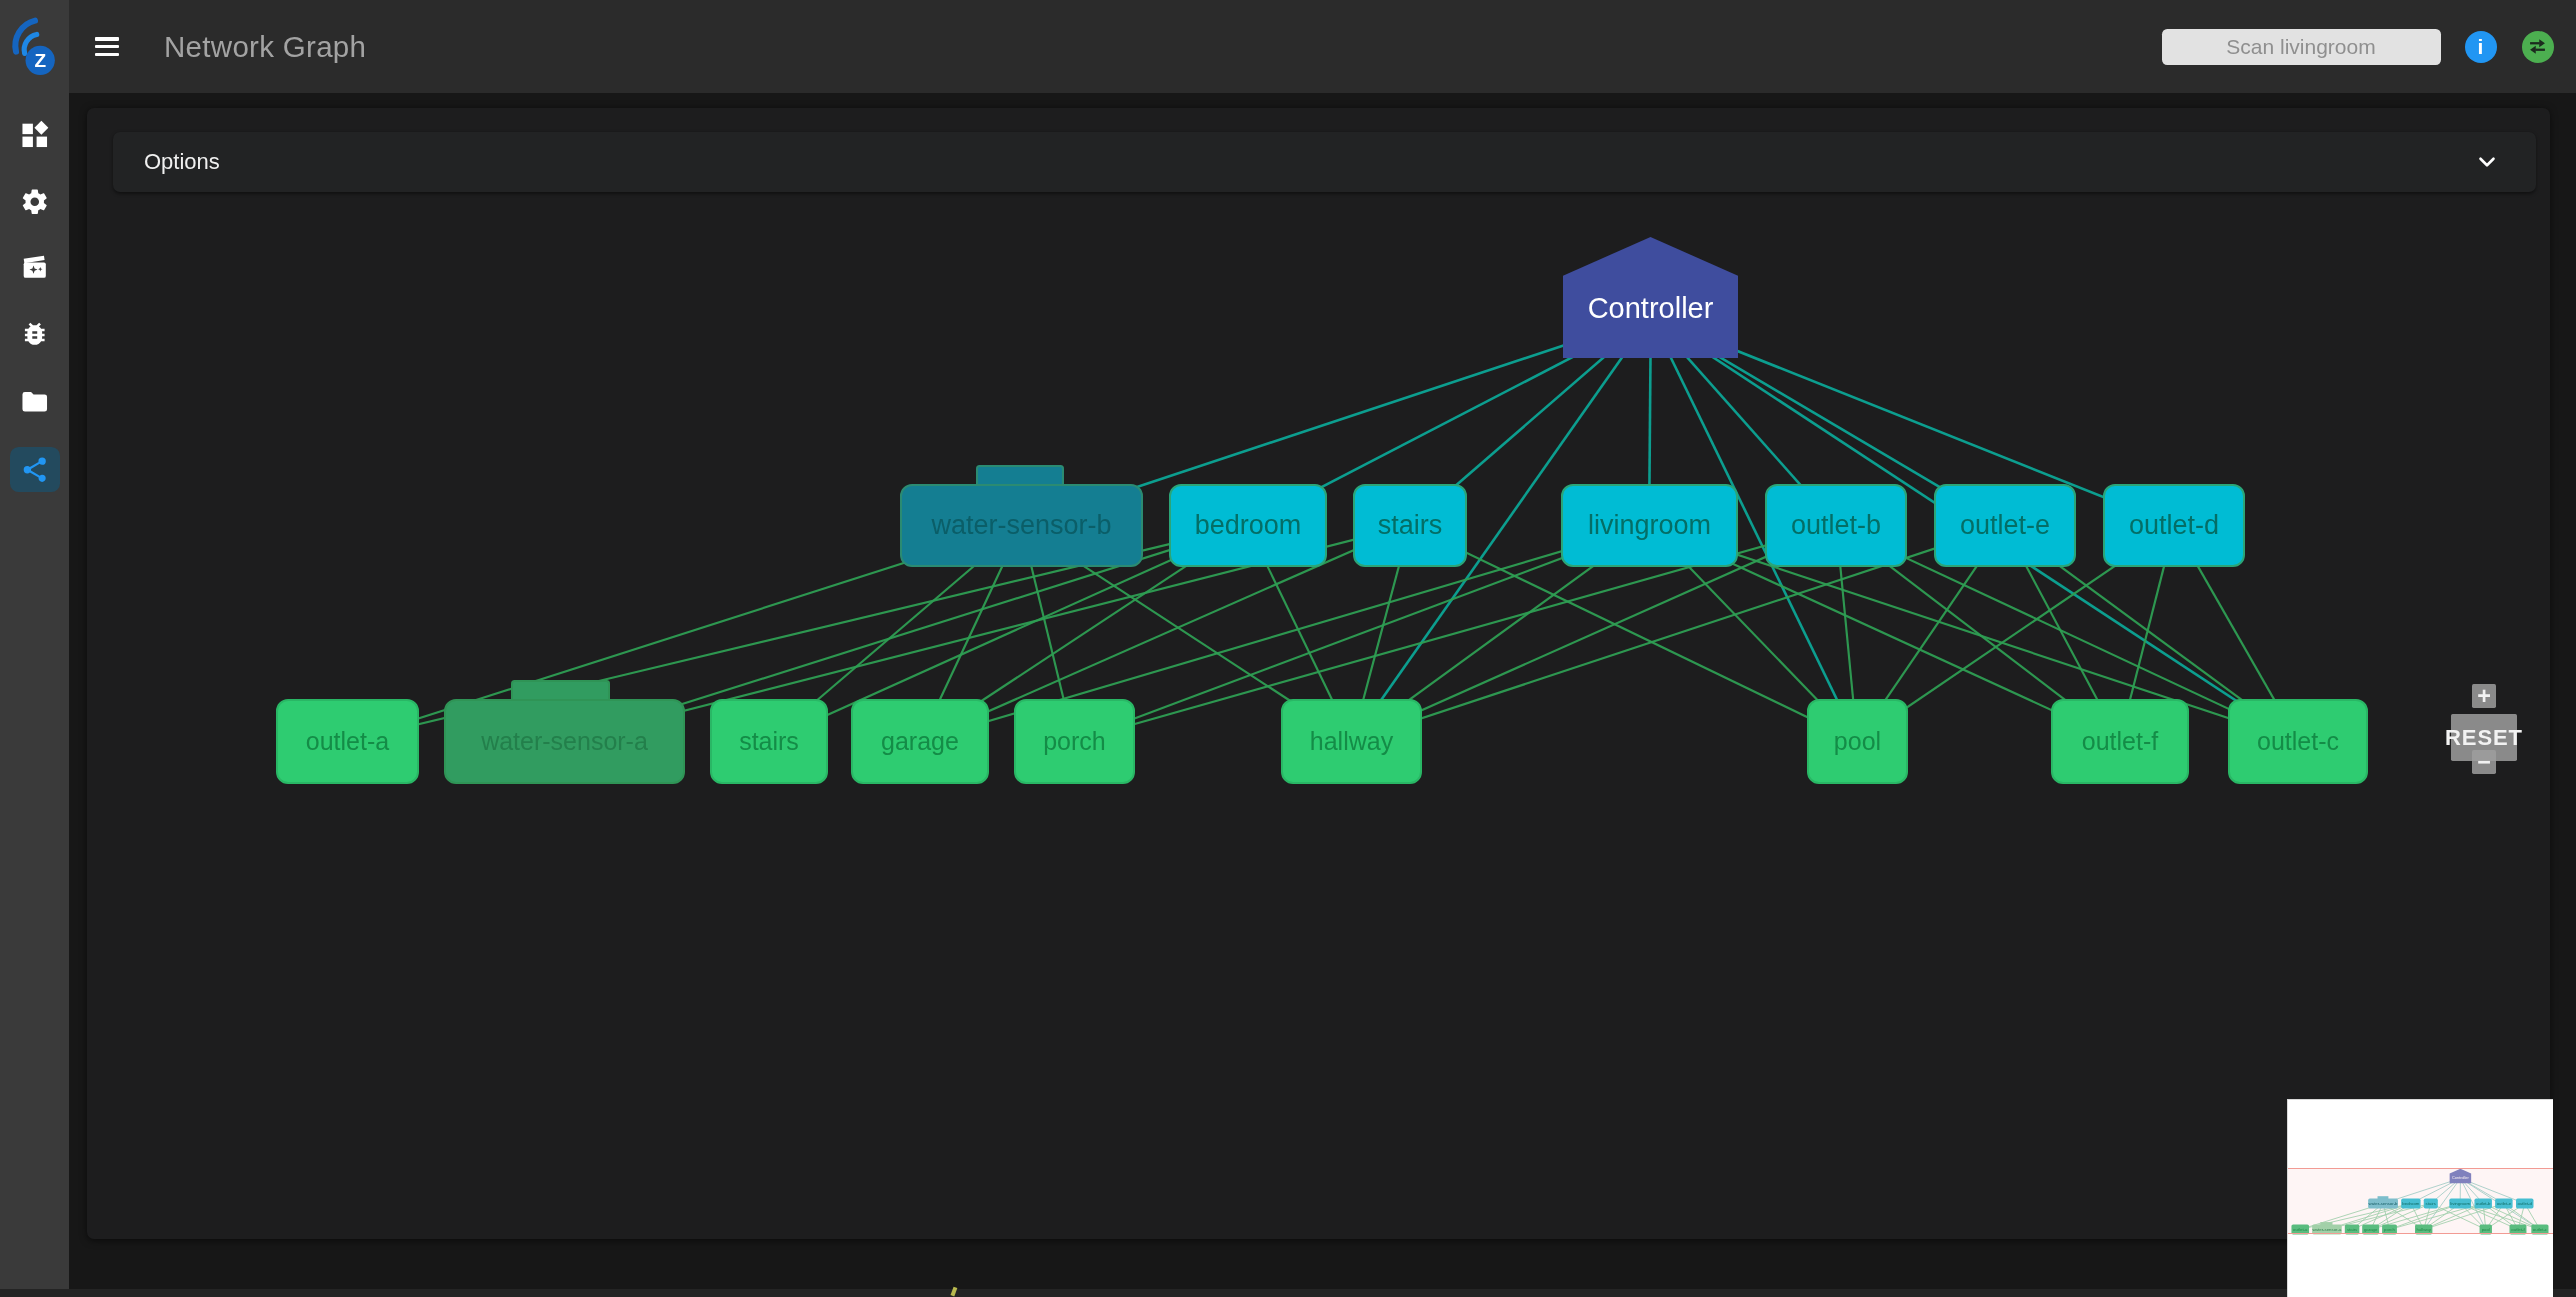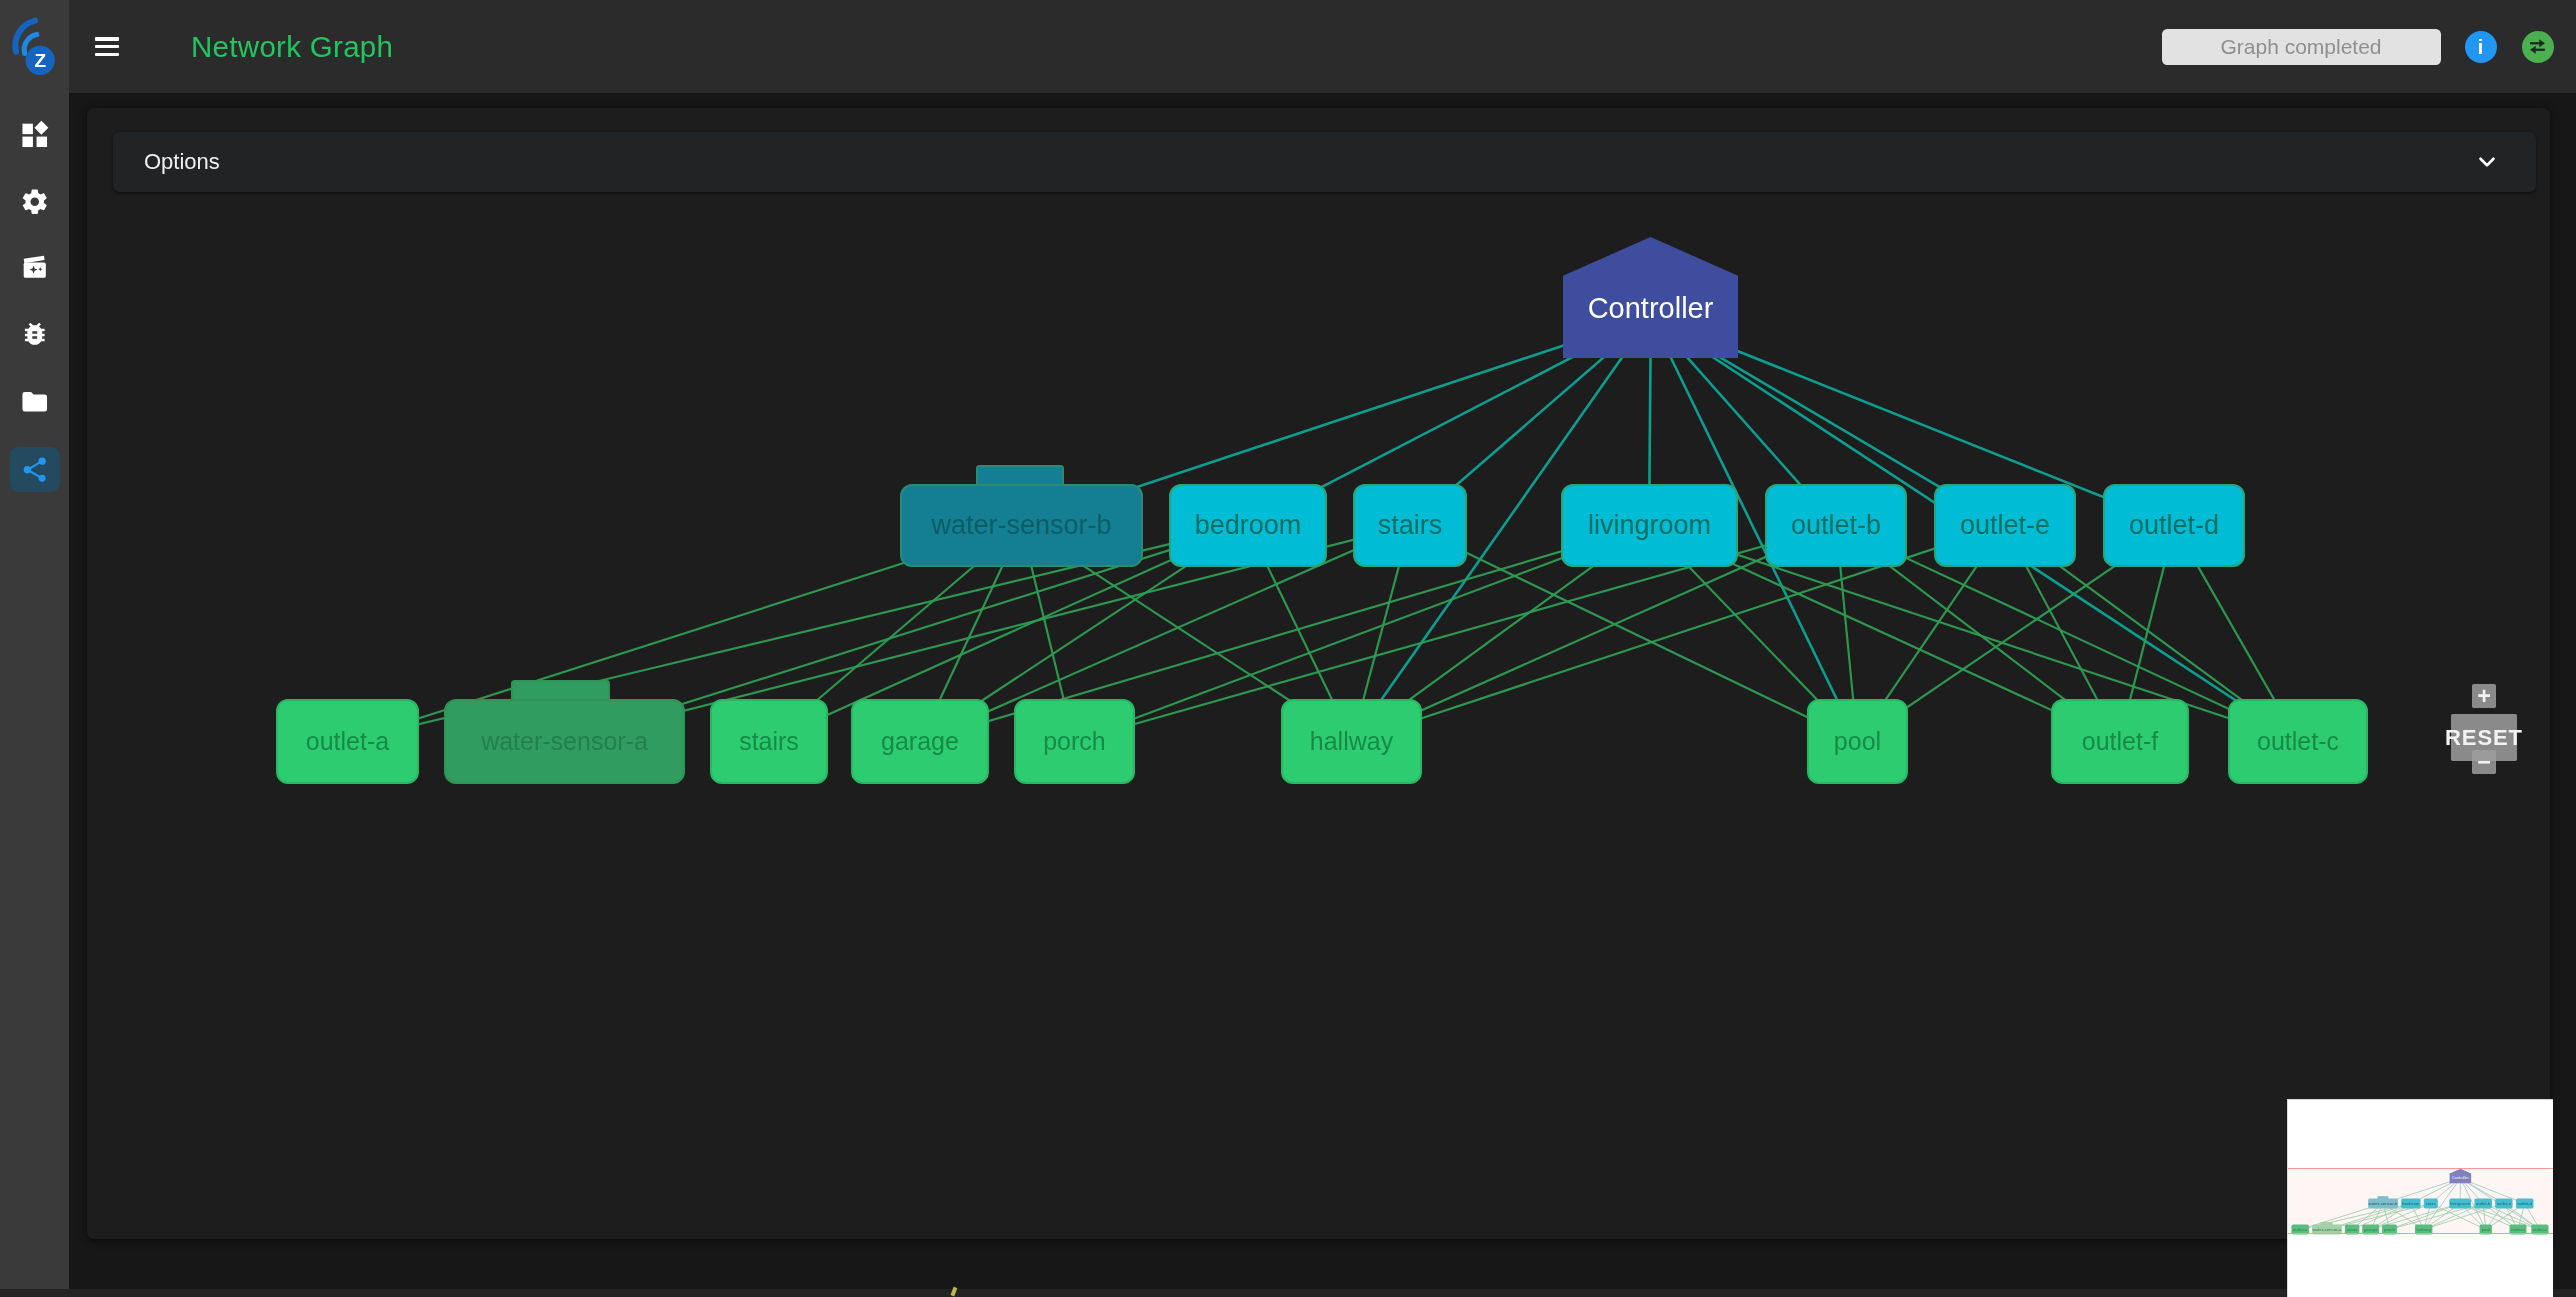--- a/index.html
+++ b/index.html
@@ -5,21 +5,21 @@
   html,body{margin:0;padding:0;background:#0e0e0e;}
   #screen{position:relative;width:2576px;height:1297px;overflow:hidden;
           background:#171717;font-family:"Liberation Sans",sans-serif;}
 
   
   #appbar{position:absolute;left:69px;top:0;width:2507px;height:93px;
           background:#2b2b2b;display:flex;align-items:center;z-index:10;}
   #hamburger{margin-left:26px;width:24px;height:19px;display:flex;flex-direction:column;
              justify-content:space-between;cursor:pointer;}
   #hamburger span{display:block;height:3.5px;background:#fff;border-radius:0.9px;}
-  #page-title{margin-left:72px;font-size:29.5px;color:#22c55e;letter-spacing:0.3px;}
+  #page-title{margin-left:45px;font-size:29.5px;color:#a3a3a3;letter-spacing:0.3px;}
   #status-chip{margin-left:auto;width:279px;height:36px;background:#e2e2e2;border-radius:5.2px;
                display:flex;align-items:center;justify-content:center;color:#8f8f8f;
                font-size:21px;margin-right:24px;}
   .round-btn{width:32px;height:32px;border-radius:50%;display:flex;align-items:center;
              justify-content:center;cursor:pointer;flex:0 0 auto;}
   #info-btn{background:#2196f3;margin-right:25px;}
   #info-btn .i-glyph{color:#fff;font-size:21px;font-weight:bold;line-height:1;}
   #swap-btn{background:#4caf50;margin-right:22.5px;}
 
   
@@ -127,21 +127,21 @@
     </div>
   </nav>
 
   <header id="appbar">
     <div id="hamburger">
       <span></span>
         <span></span>
         <span></span>
     </div>
     <div id="page-title">Network Graph</div>
-    <div id="status-chip">Graph completed</div>
+    <div id="status-chip">Scan livingroom</div>
     <div id="info-btn" class="round-btn">
       <span class="i-glyph">i</span>
     </div>
     <div id="swap-btn" class="round-btn">
       <svg width="21" height="21" viewBox="0 0 24 24">
         <rect x="3.5" y="7" width="11" height="2.6" fill="#1c2a1e"></rect>
         <polygon points="14,3.8 20.5,8.3 14,12.8" fill="#1c2a1e"></polygon>
         <rect x="9.5" y="14.4" width="11" height="2.6" fill="#1c2a1e"></rect>
         <polygon points="10,11.2 3.5,15.7 10,20.2" fill="#1c2a1e"></polygon>
       </svg>

